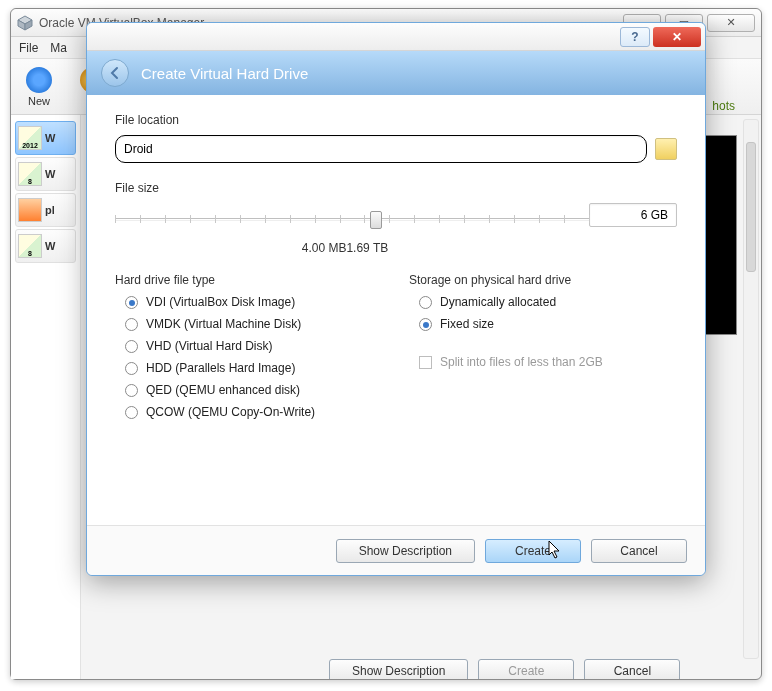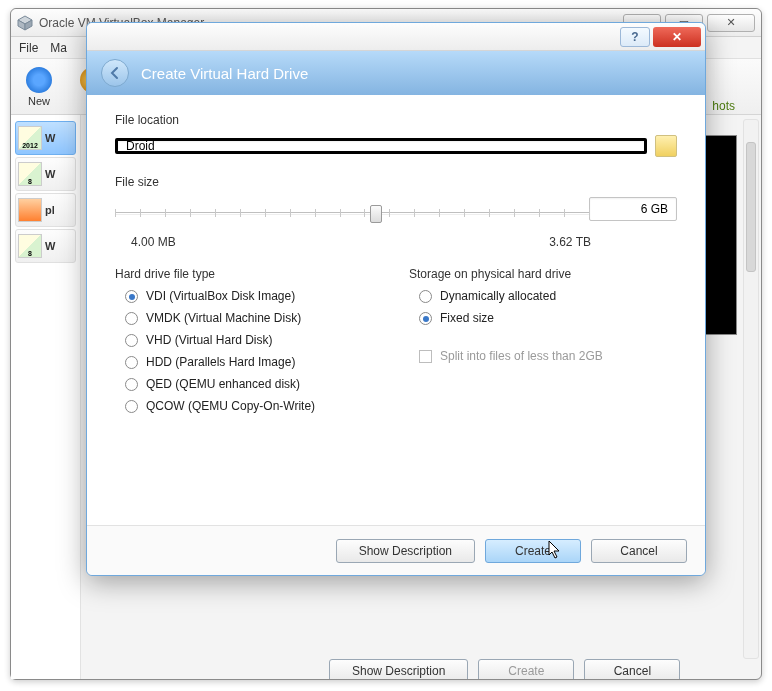--- a/index.html
+++ b/index.html
@@ -33,31 +33,31 @@
 .dialog { position:absolute; top:22px; left:86px; width:620px; height:554px; border:1px solid #6fa8dc; border-radius:6px; background:#fff; box-shadow:0 6px 28px rgba(0,0,0,.35); }
 .dlg-titlebar { height:28px; background:linear-gradient(#fdfdfd,#ededed); border-radius:6px 6px 0 0; display:flex; align-items:center; justify-content:flex-end; padding:0 4px; border-bottom:1px solid #d5d5d5;}
 .dlg-titlebar .help{width:30px;height:20px;border:1px solid #9cb8d8;border-radius:3px;background:linear-gradient(#f4faff,#dceaf8);display:flex;align-items:center;justify-content:center;color:#4a6a90;font-weight:bold;margin-right:3px;}
 .dlg-titlebar .close{width:48px;height:20px;border-radius:3px;background:linear-gradient(#ef6a5a,#cc3020);display:flex;align-items:center;justify-content:center;color:#fff;font-weight:bold;}
 .dlg-header { height:44px; background:linear-gradient(#b6daf9,#84b4e1); display:flex; align-items:center; padding:0 14px; gap:12px; color:#fff; }
 .backbtn { width:28px;height:28px;border-radius:50%;background:linear-gradient(#cfe7fb,#9cc5ea);border:1px solid #7da9cf;display:flex;align-items:center;justify-content:center;}
 .dlg-header h1{font-size:15px;font-weight:normal;color:#fff;}
 .dlg-body { padding:18px 28px 0 28px; }
 .section-label { color:#333; margin-bottom:8px; }
 .file-row { display:flex; gap:8px; align-items:center; margin-bottom:18px;}
-.textfield { flex:1; height:16px; border:3px solid #000000; border-radius:2px; padding:0 8px; background:#fff; box-shadow:inset 0 1px 2px rgba(0,0,0,.06); }
+.textfield { flex:1; height:28px; border:1px solid #000000; border-radius:10px; padding:0 8px; background:#fff; box-shadow:inset 0 1px 2px rgba(0,0,0,.06); }
 .browse { width:22px;height:22px;border:1px solid #d0c080;background:linear-gradient(#fff0b0,#f0d060);border-radius:2px;}
 .slider-wrap { position:relative; height:26px; margin:4px 0 2px 0; }
 .slider-track { position:absolute; left:0; right:0; top:11px; height:3px; background:#fff; border-top:1px solid #bfbfbf; border-bottom:1px solid #eee;}
 .slider-ticks { position:absolute; left:0; right:0; top:8px; height:8px; }
 .tick{position:absolute;top:0;width:1px;height:8px;background:#c8c8c8;}
 .slider-thumb { position:absolute; top:4px; width:12px; height:18px; background:linear-gradient(#fbfbfb,#dcdcdc); border:1px solid #9a9a9a; border-radius:2px; transform:translateX(-50%);}
 .size-row { display:flex; align-items:flex-start; margin-bottom:6px;}
 .size-row .slider-col{flex:1;}
 .size-val { width:88px; height:24px; border:1px solid #c4c4c4; border-radius:2px; padding:0 8px; text-align:right; background:#fff; box-shadow:inset 0 1px 2px rgba(0,0,0,.06);}
-.minmax { display:flex; justify-content:space-between; color:#333; margin-bottom:18px;margin-left:16px;}
+.minmax { display:flex; justify-content:center; color:#333; margin-bottom:18px;}
 .two-col { display:flex; gap:26px; }
 .col { flex:1; }
 .opt { display:flex; align-items:flex-end; gap:8px; margin:8px 0 8px 10px; color:#222;}
 .opt.dim{color:#9a9a9a;margin-top:24px;}
 .radio { width:13px;height:13px;border:1px solid #8a8a8a;border-radius:50%;background:#fff;display:inline-flex;align-items:center;justify-content:center;}
 .radio.on::after{content:"";width:6px;height:6px;border-radius:50%;background:#3a78c8;}
 .check { width:13px;height:13px;border:1px solid #bdbdbd;background:#fff;}
 .dlg-footer { position:absolute; bottom:0; left:0; right:0; height:50px; border-top:1px solid #e2e2e2; display:flex; align-items:center; justify-content:flex-end; gap:10px; padding:0 18px; background:#fafafa; border-radius:0 0 6px 6px;}
 .btn.primary { background:linear-gradient(#d6edff,#aad5f8); border-color:#6fa8dc; }
 .btn.wide{min-width:96px;}
@@ -184,21 +184,21 @@
               <div class="tick" style="left: 94.7368%;"></div>
               <div class="tick" style="left: 100%;"></div>
             </div>
           <div class="slider-thumb" id="thumb" style="left: 55%;"></div>
         </div>
       </div>
       <input class="size-val" value="6 GB" style="">
     </div>
     <div class="minmax" style="width:calc(100% - 102px);">
       <span>4.00 MB</span>
-      <span>3.62 TB</span>
+      <span>1.69 TB</span>
     </div>
 
     <div class="two-col">
       <div class="col">
         <div class="section-label">Hard drive file type</div>
         <div id="hdtypes">
             <div class="opt">
               <span class="radio on"></span>
               <span>VDI (VirtualBox Disk Image)</span>
             </div>

